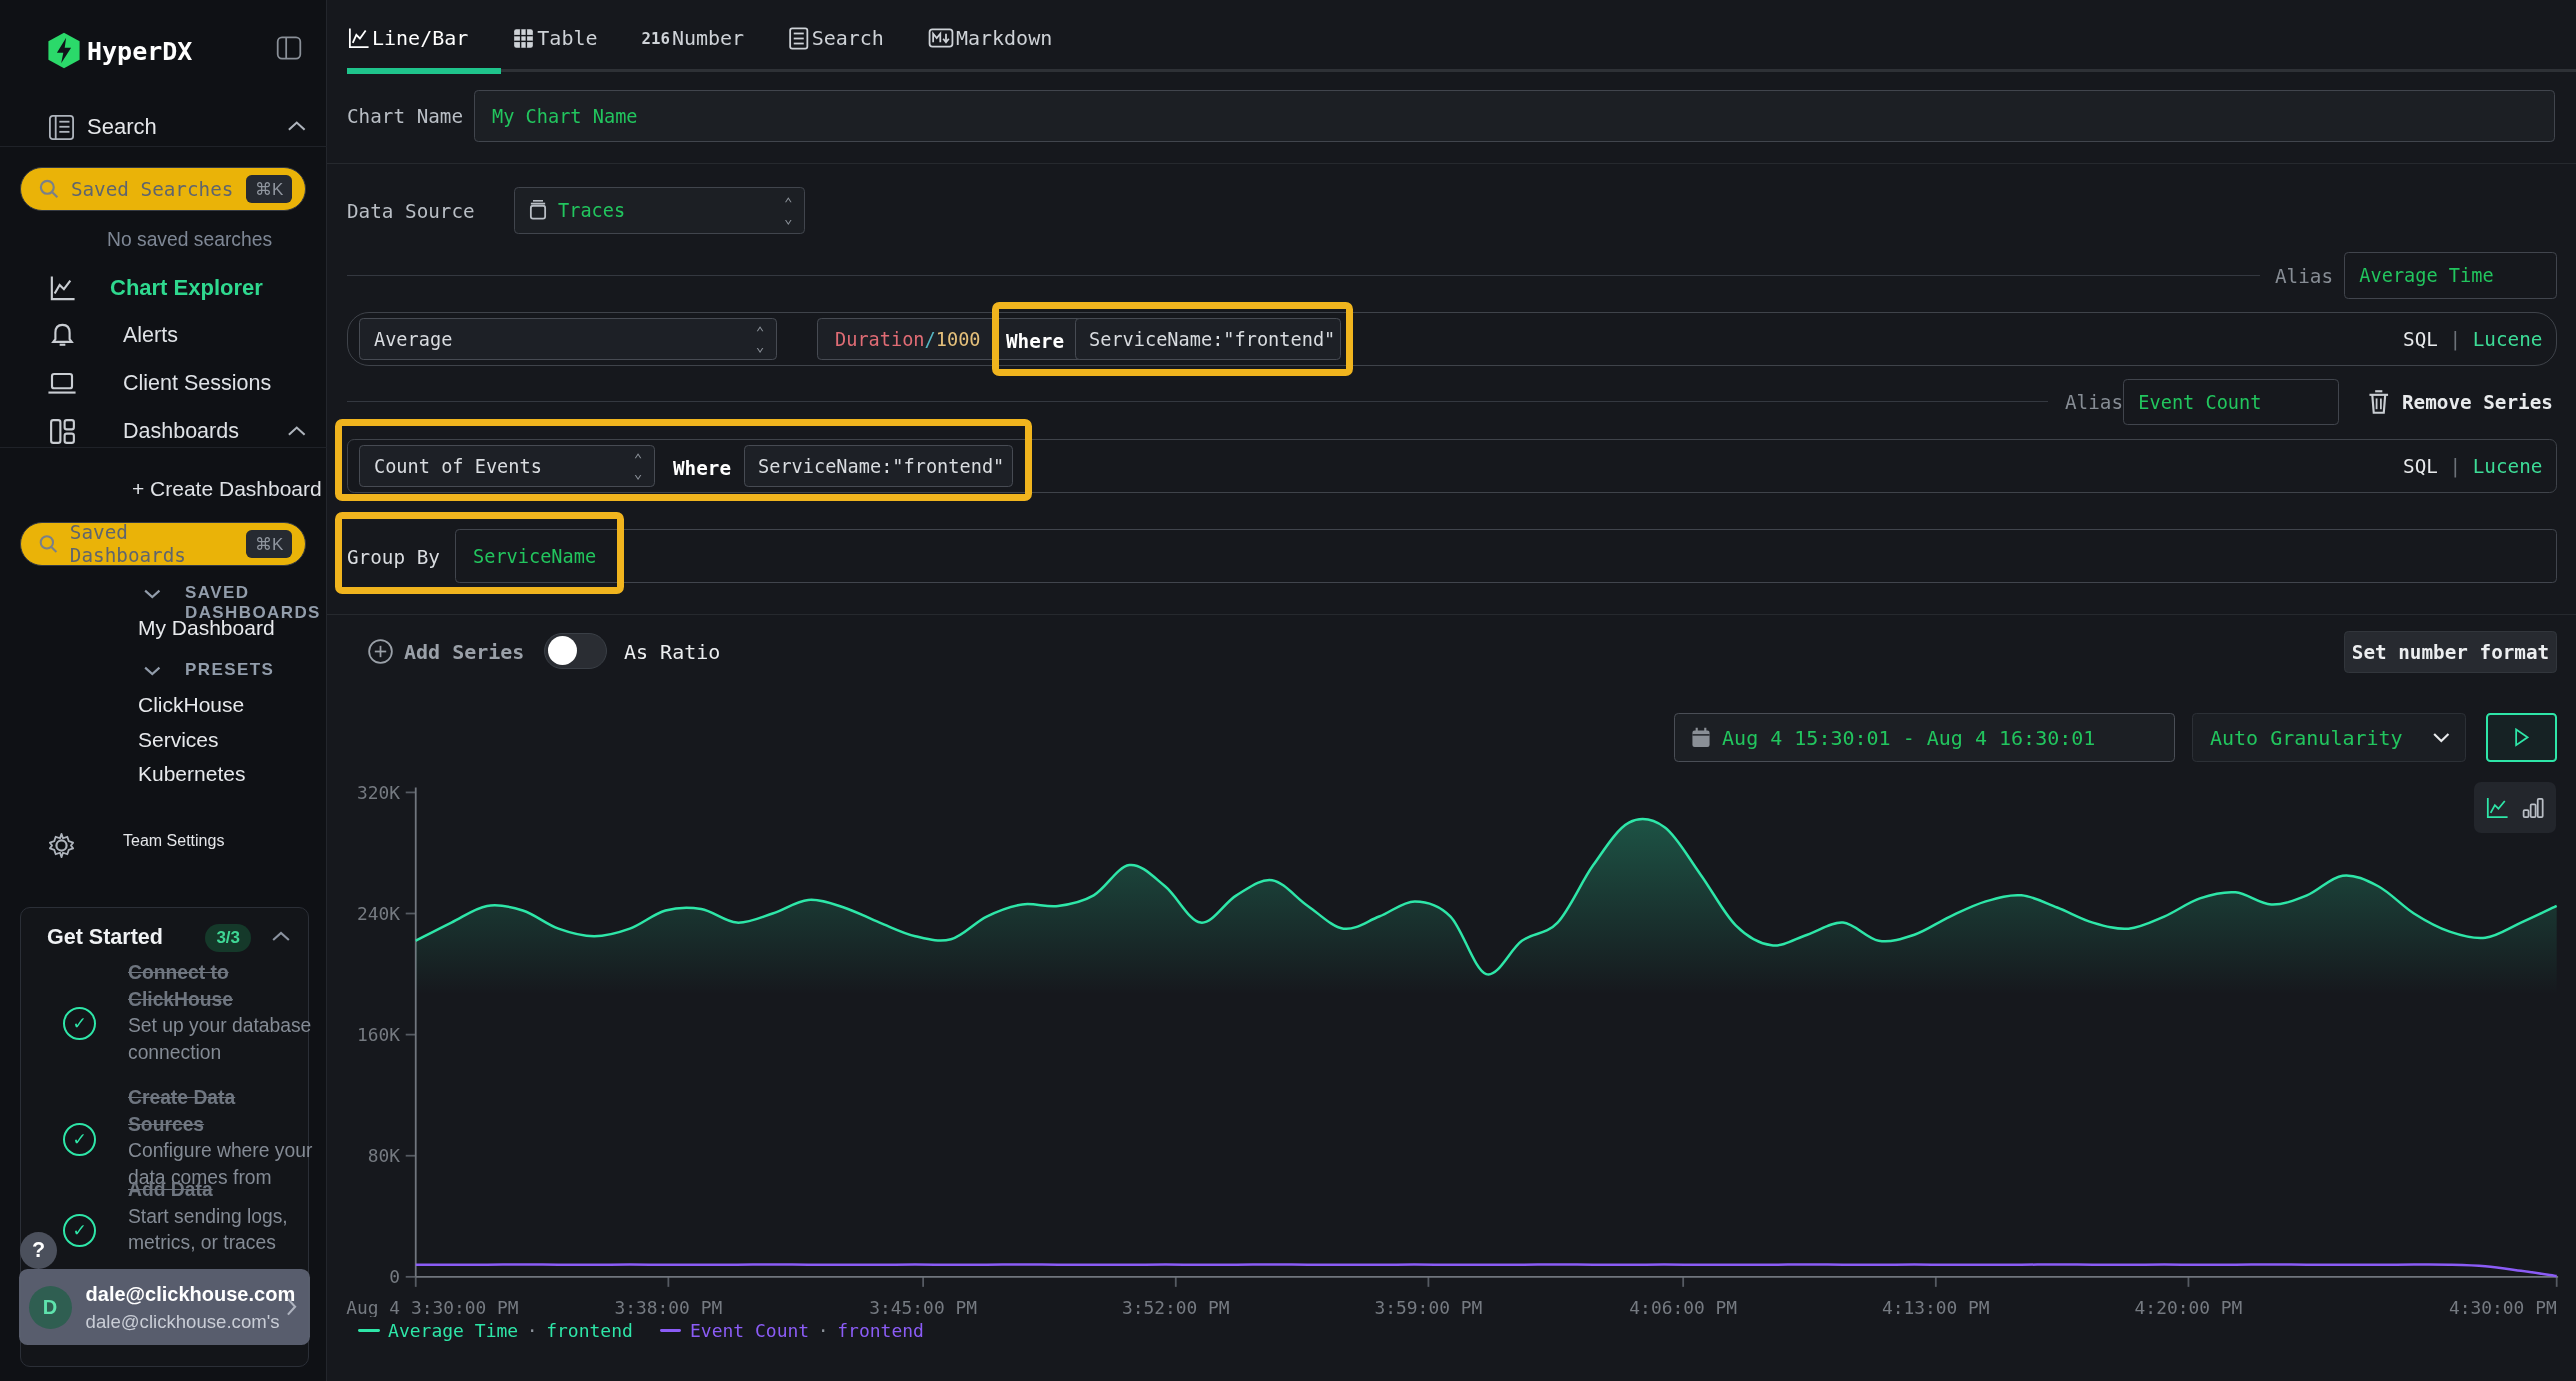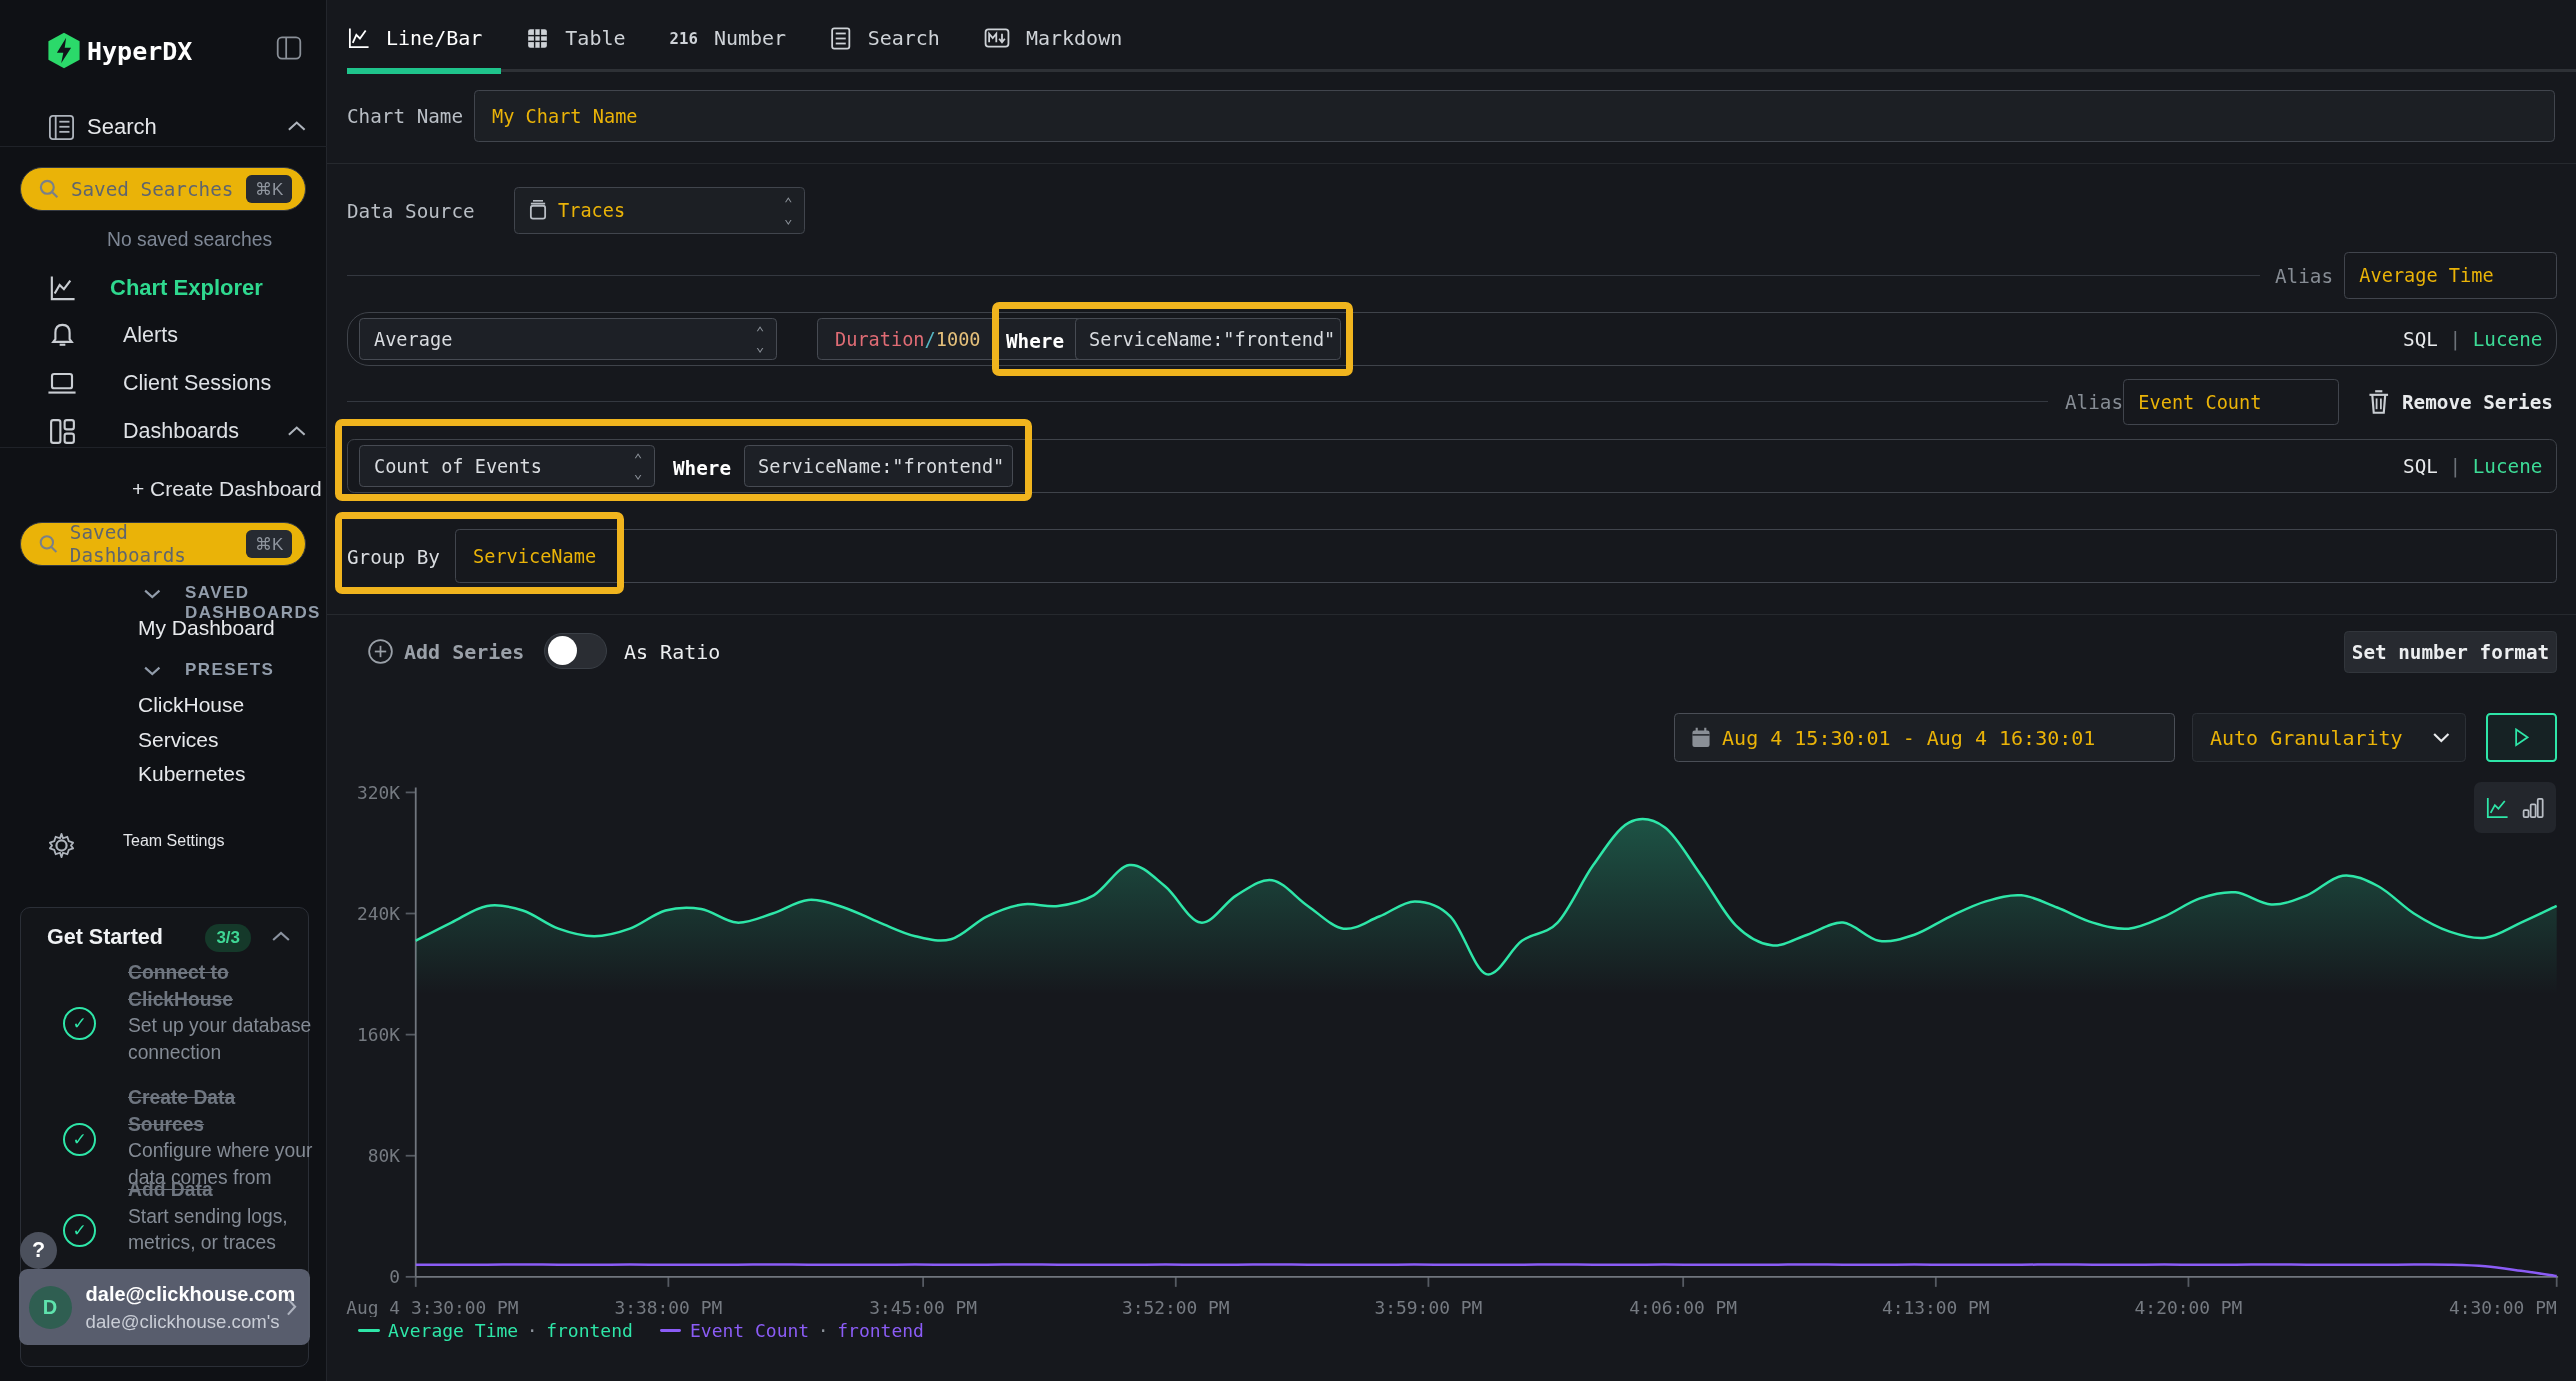--- a/index.html
+++ b/index.html
@@ -15,26 +15,26 @@
   .nav-item-label { font-size:21.5px; color:#dfe2e6; }
   .pill { position:absolute; left:20px; width:286px; height:44px; border-radius:22px;
           background:#eab308; border:1.4px solid #343942; display:flex; align-items:center; }
   .pill .ph { font-family:"DejaVu Sans Mono",monospace; font-size:19.3px; color:#5f656e; margin-left:11.4px; }
   .kbd { margin-left:auto; margin-right:13px; background:#262a31; color:#8f959e;
          border-radius:5.7px; font-size:17px; padding:3.6px 8.6px; font-family:"Liberation Sans",sans-serif; }
   .sect-head { color:#929dab; font-size:17px; letter-spacing:1.4px; font-weight:bold; }
 
   
   #main { position:absolute; left:327px; top:0; width:2249px; height:1381px; background:#16181d; }
-  .tab { display:flex; align-items:center; gap:16px; color:#ced2d7; font-size:20px; cursor:pointer; }
+  .tab { display:flex; align-items:center; gap:2px; color:#ced2d7; font-size:20px; cursor:pointer; }
   .tab.active { color:#ffffff; }
   .divider { position:absolute; left:0; width:2249px; height:1.4px; background:#26292e; }
   .lbl { font-size:19.3px; color:#b9bec5; }
   .inputbox { background:#1c1f24; border:1.4px solid #41454d; border-radius:4.3px; display:flex; align-items:center; }
-  .inputbox .val { font-size:18.6px; color:#eab308; }
+  .inputbox .val { font-size:18.6px; color:#22c55e; }
   .placeholder { color:#565c66; }
   .rowbox { position:absolute; border:1.4px solid #3f434a; border-radius:7.2px; }
   .ctrl { position:absolute; background:#1d2026; border:1.4px solid #474b53; border-radius:4.3px;
           display:flex; align-items:center; }
   .ctrl .val { font-size:18.6px; color:#d9dce0; }
   .chev2 { margin-left:auto; margin-right:11.4px; color:#8a9098; font-size:14.3px; line-height:14.3px; text-align:center; }
   .wherelbl { font-size:19.3px; font-weight:bold; color:#ffffff; }
   .sqllucene { position:absolute; right:13.6px; top:50%; transform:translateY(-50%); font-size:19.3px; }
   .sqllucene .sql { color:#e8eaec; } .sqllucene .sep { color:#6c7178; } .sqllucene .luc { color:#3ddc97; }
   .alias-rule { position:absolute; height:1.4px; background:#343840; }

